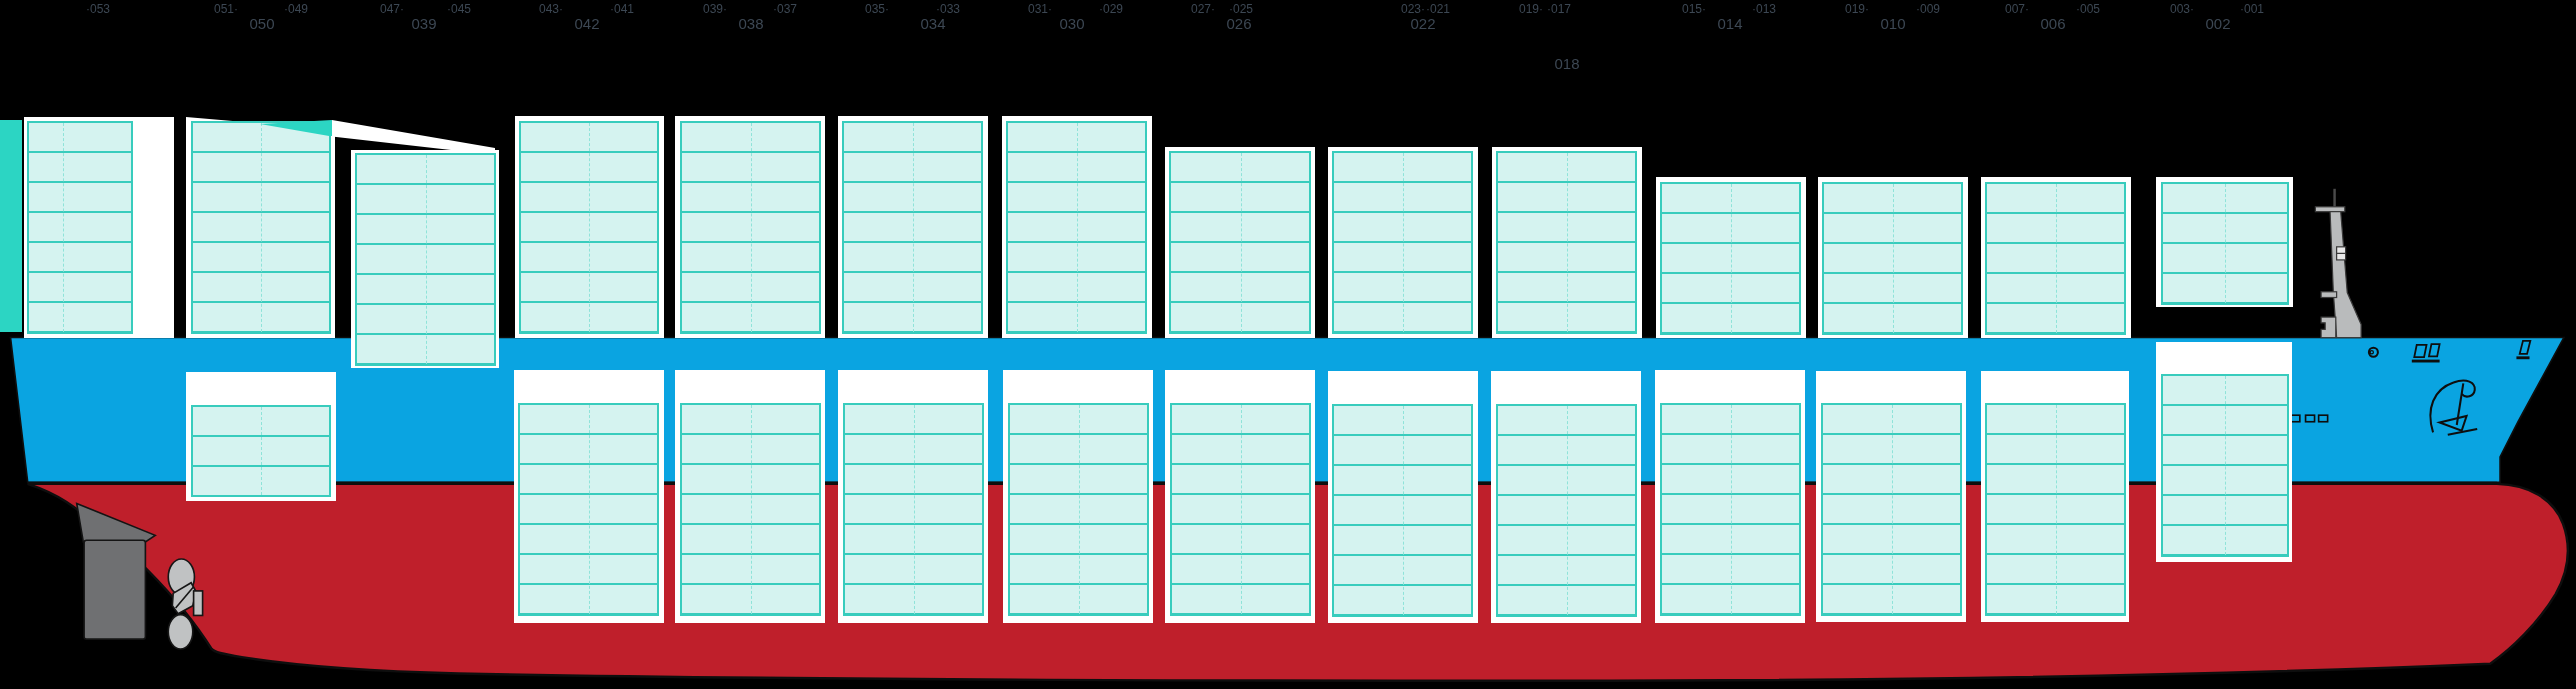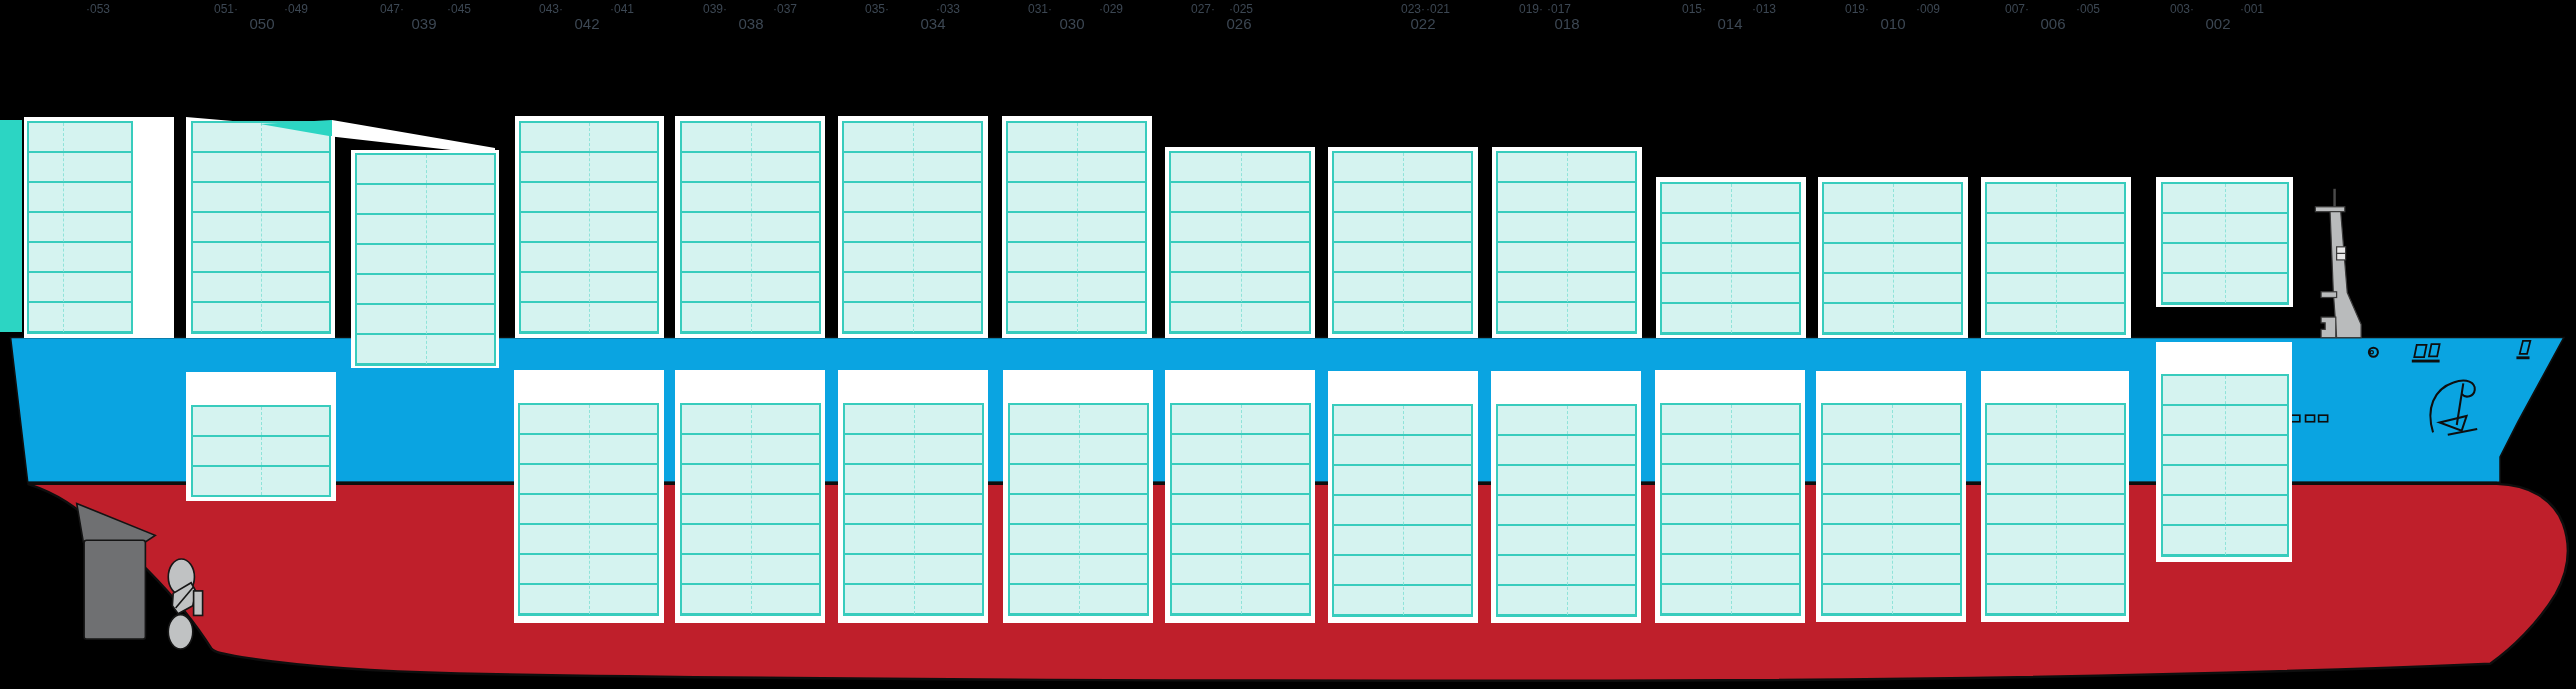--- a/index.html
+++ b/index.html
@@ -220,21 +220,21 @@
       <span class="bay-label odd" style="left: 1040px;">031·</span>
       <span class="bay-label even" style="left: 1048px; margin-left: 24px;">030</span>
       <span class="bay-label odd" style="left: 1111px;">·029</span>
       <span class="bay-label odd" style="left: 1203px;">027·</span>
       <span class="bay-label even" style="left: 1239px;">026</span>
       <span class="bay-label odd" style="left: 1241px;">·025</span>
       <span class="bay-label odd" style="left: 1413px;">023·</span>
       <span class="bay-label even" style="left: 1423px;">022</span>
       <span class="bay-label odd" style="left: 1438px;">·021</span>
       <span class="bay-label odd" style="left: 1531px;">019·</span>
-      <span class="bay-label even" style="left: 1567px;">018</span>
+      <span class="bay-label even" style="left: 1567px; margin-top: 40px;">018</span>
       <span class="bay-label odd" style="left: 1559px; text-align: center;">·017</span>
       <span class="bay-label odd" style="left: 1694px;">015·</span>
       <span class="bay-label even" style="left: 1730px;">014</span>
       <span class="bay-label odd" style="left: 1764px;">·013</span>
       <span class="bay-label odd" style="left: 1857px;">019·</span>
       <span class="bay-label even" style="left: 1893px;">010</span>
       <span class="bay-label odd" style="left: 1928px;">·009</span>
       <span class="bay-label odd" style="left: 2017px;">007·</span>
       <span class="bay-label even" style="left: 2053px;">006</span>
       <span class="bay-label odd" style="left: 2088px;">·005</span>

